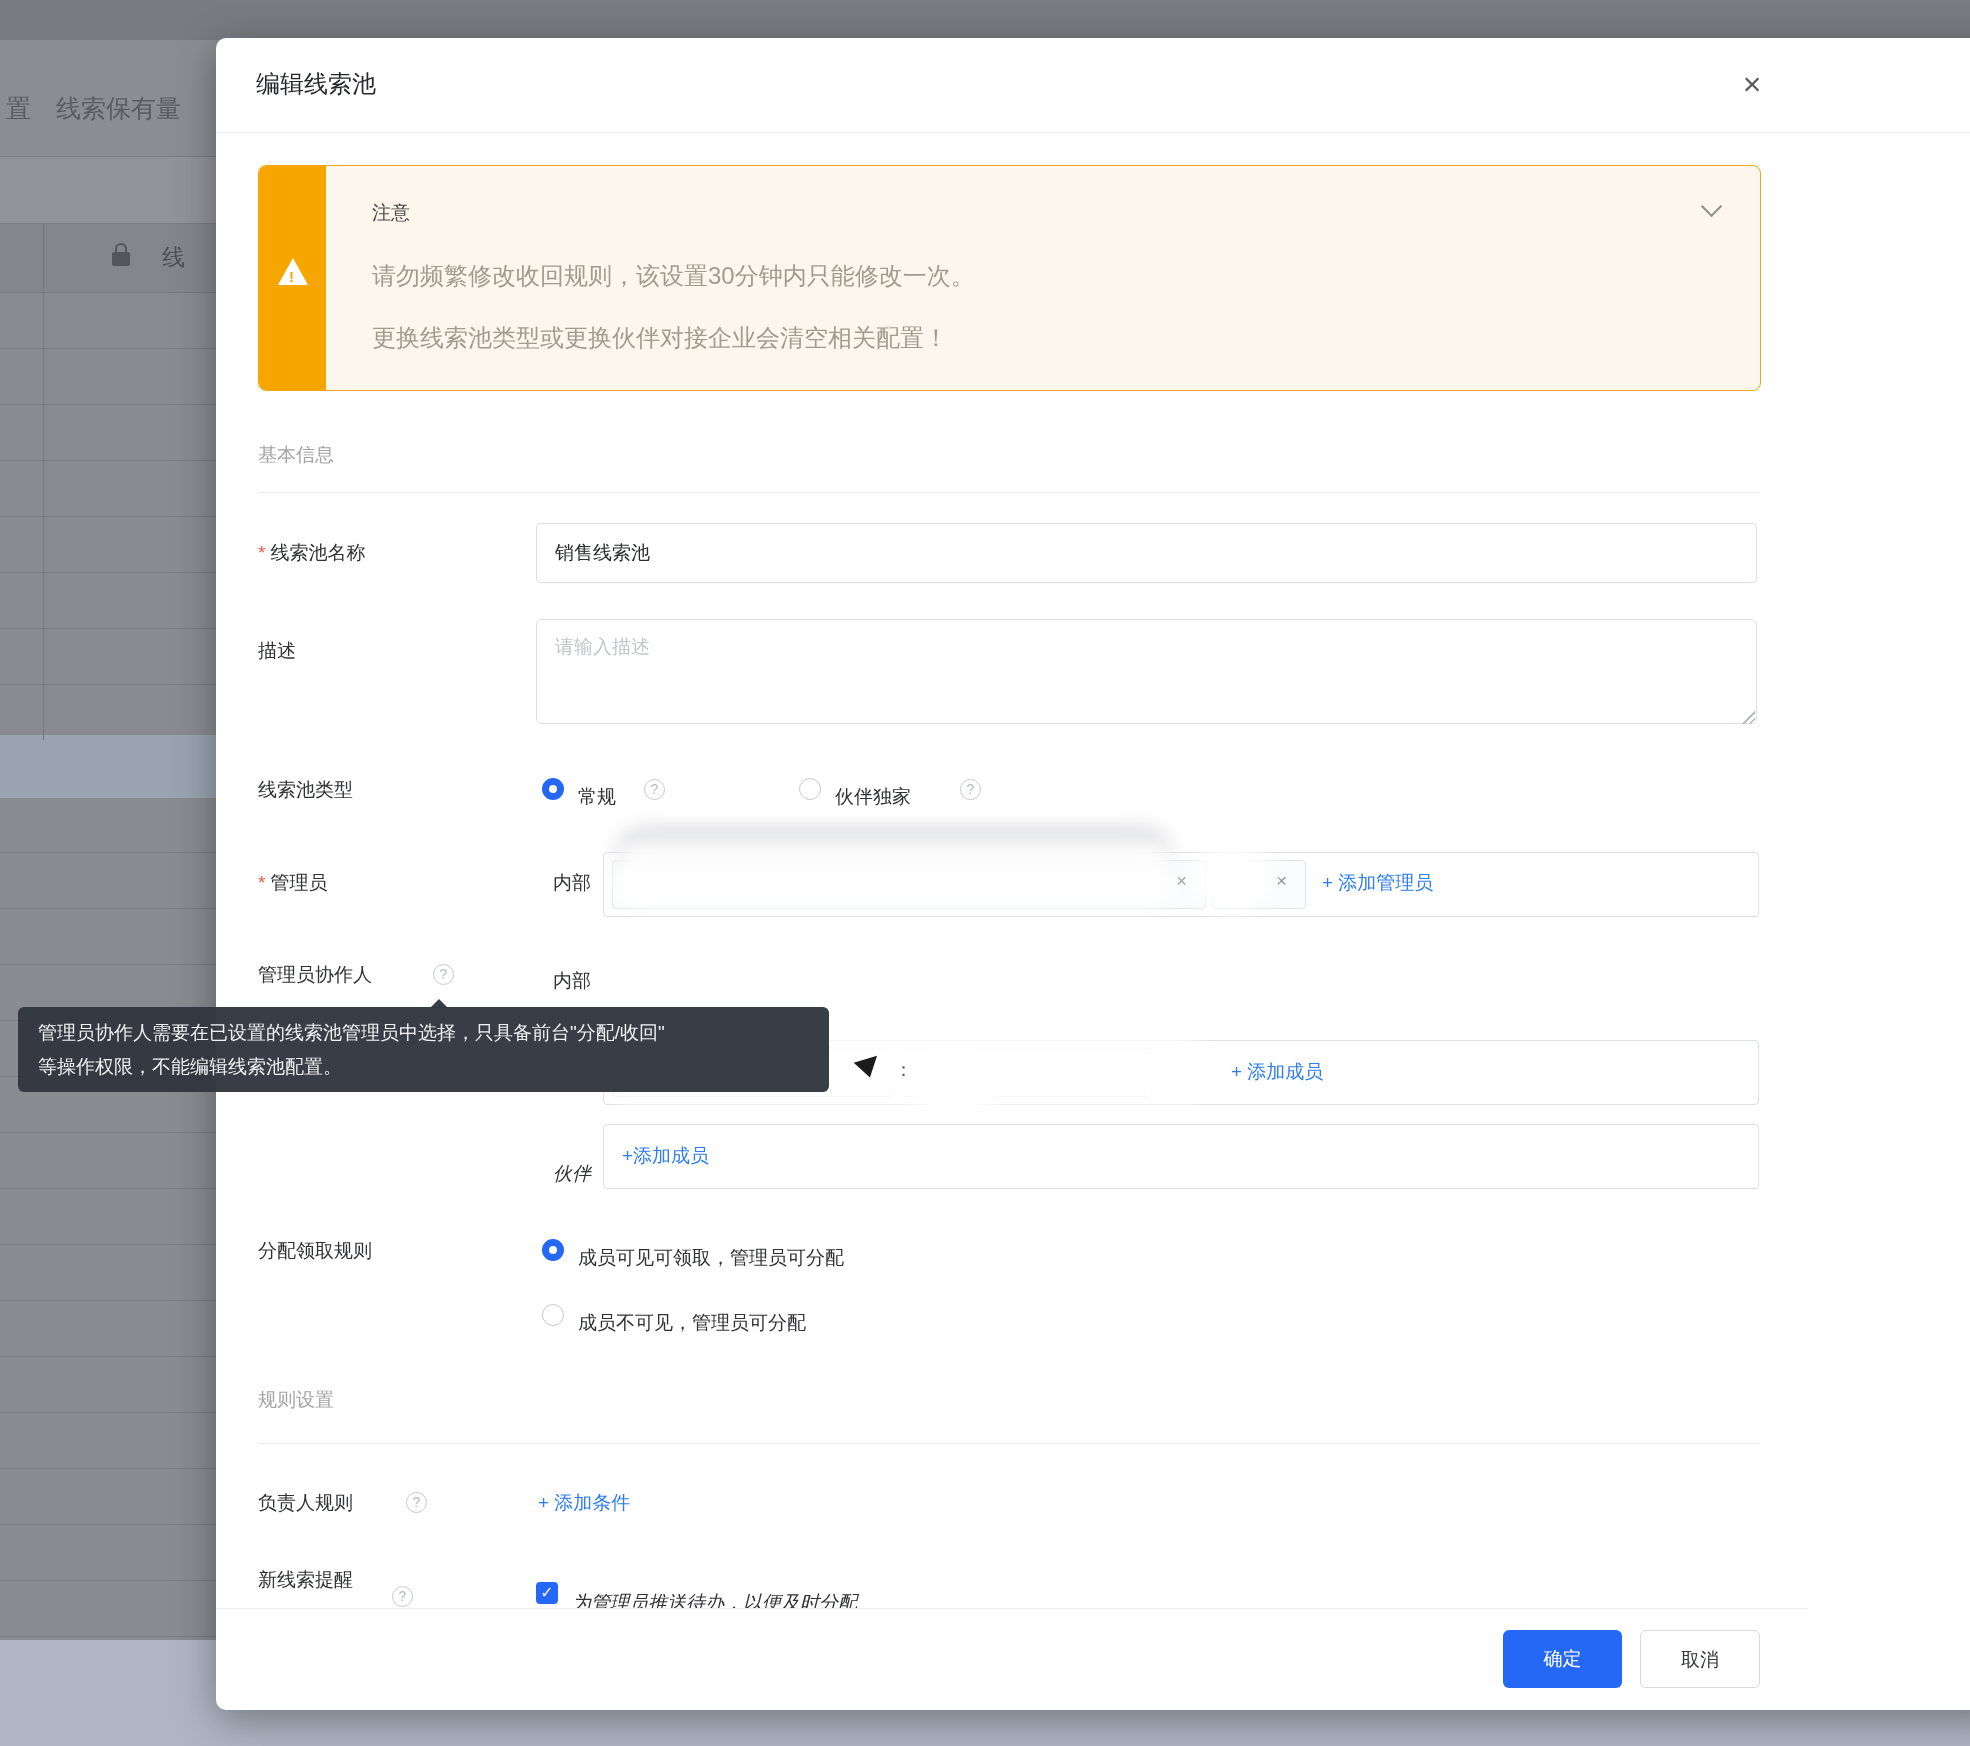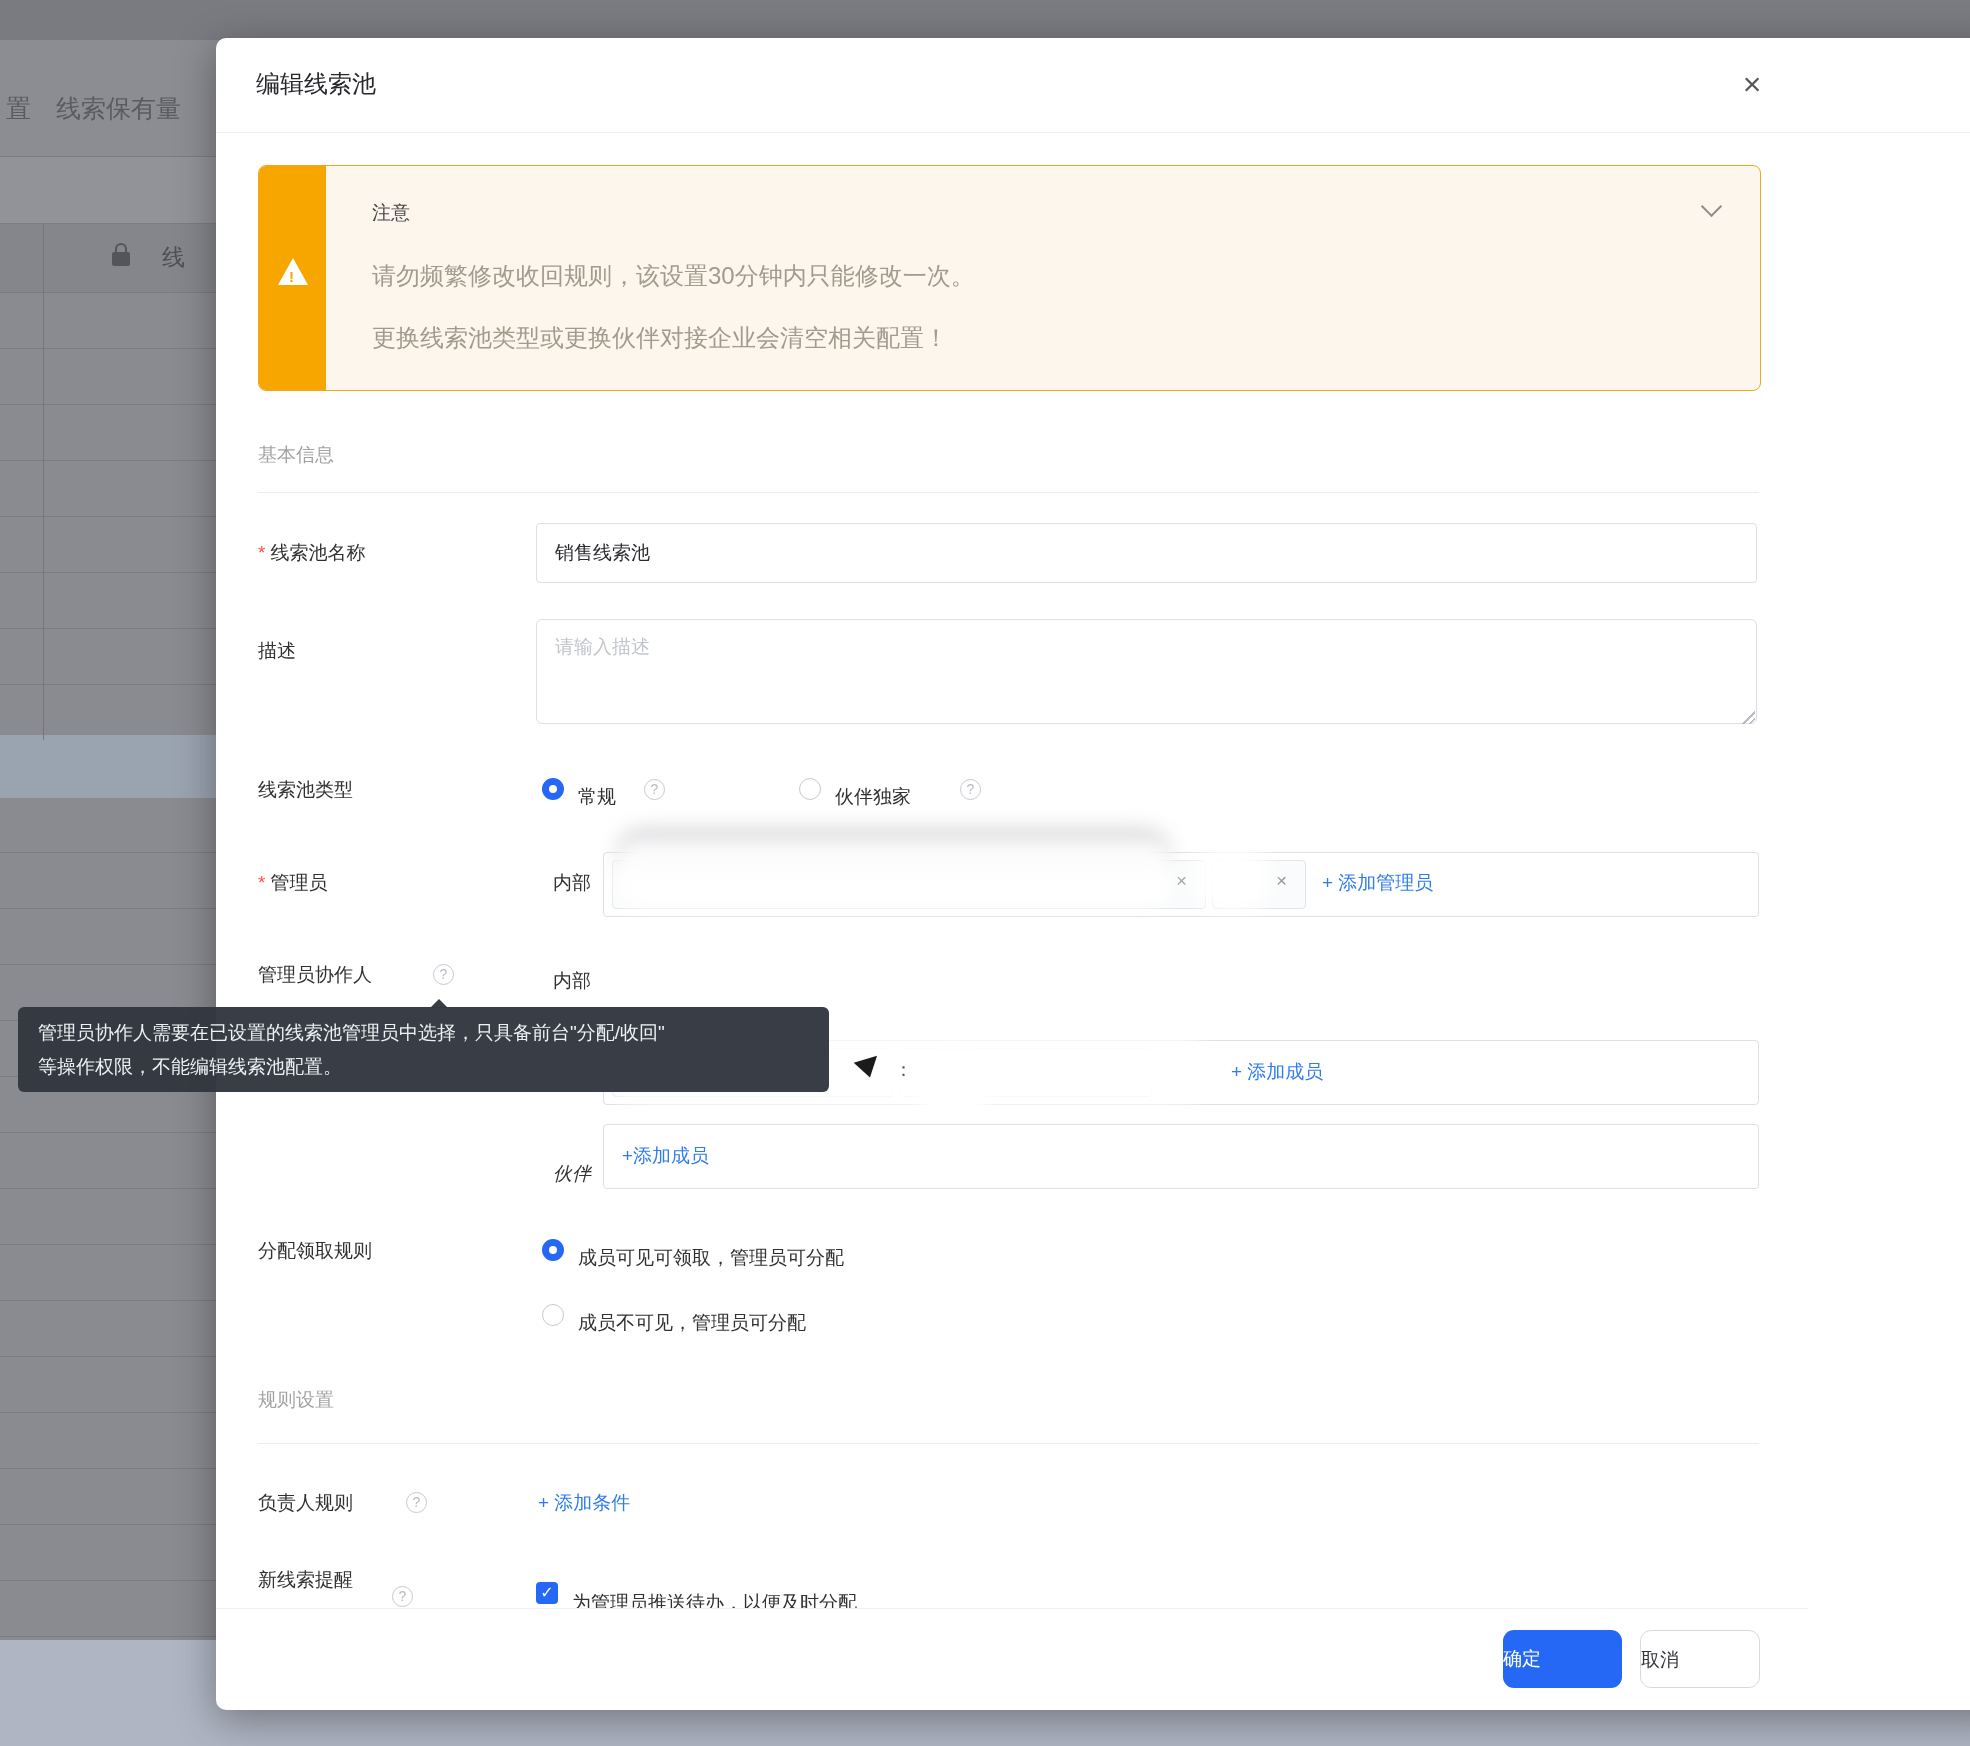--- a/index.html
+++ b/index.html
@@ -82,21 +82,21 @@
     color:#fff;font-size:16px;text-align:center;line-height:22px;cursor:pointer;}
 
   
   .tooltip{position:absolute;left:18px;top:1007px;width:811px;height:85px;background:rgba(49,54,62,.96);
     border-radius:6px;box-sizing:border-box;padding:9px 20px;z-index:60;}
   .tooltip-line{font-size:19px;color:#eef0f3;line-height:34px;white-space:nowrap;}
   .tooltip-arrow{position:absolute;left:412px;top:-8px;width:0;height:0;
     border-left:9px solid transparent;border-right:9px solid transparent;border-bottom:9px solid rgba(49,54,62,.96);}
 
   
-  .btn{position:absolute;height:58px;border-radius:11px;font-size:19px;text-align:left;line-height:58px;cursor:pointer;box-sizing:border-box;}
+  .btn{position:absolute;height:58px;border-radius:6px;font-size:19px;text-align:center;line-height:58px;cursor:pointer;box-sizing:border-box;}
   .btn-ok{left:1287px;top:1592px;width:119px;background:#2468f5;color:#fff;}
   .btn-cancel{left:1424px;top:1592px;width:120px;background:#fff;color:#36373b;border:1px solid #d6d9de;}
 </style>
 </head>
 <body>
 
 <div class="bg-strip bg-top"></div>
 <div class="bg-strip bg-tabs"></div>
 <div class="bg-strip bg-toolbar"></div>
 <div class="bg-strip bg-thead"></div>
@@ -188,21 +188,21 @@
     <div class="sec-title" style="top:1255px;">规则设置</div>
     <div class="sec-line" style="top:1311px;"></div>
 
     <div class="flabel" style="top:1358px;">负责人规则</div>
     <div class="q-icon" style="left:190px;top:1360px;">?</div>
     <div class="link" style="left:322px;top:1358px;">+ 添加条件</div>
 
     <div class="flabel" style="top:1435px;">新线索提醒</div>
     <div class="q-icon" style="left:176px;top:1454px;">?</div>
     <div class="checkbox" style="left:320px;top:1450px;">✓</div>
-    <div class="opt-text" style="left:356px;top:1452px;">为管理员推送待办，以便及时分配</div>
+    <div class="opt-text" style="left:356px;top:1452px;font-style:italic;">为管理员推送待办，以便及时分配</div>
 
   </div>
 
   <div class="scroll-thumb"></div>
 
   <div class="btn btn-ok">确定</div>
   <div class="btn btn-cancel">取消</div>
 </div>
 
 <div class="tooltip">

